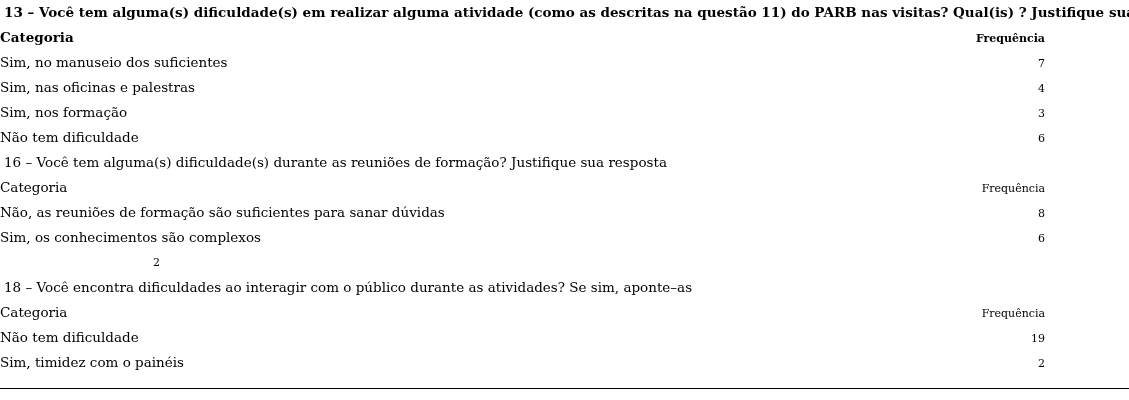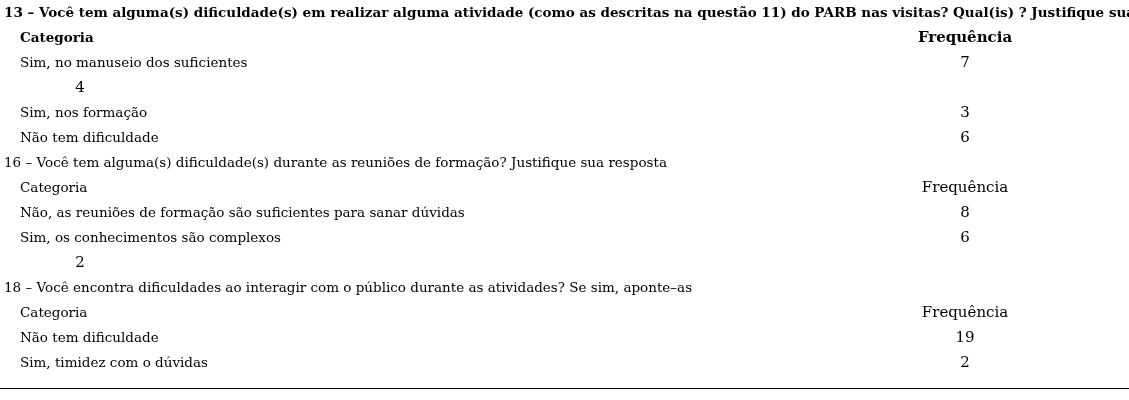--- a/index.html
+++ b/index.html
@@ -34,32 +34,32 @@
   .q-text {
     font-size: 13.5px;
     line-height: 25px;
     white-space: nowrap;
   }
   .q-bold {
     font-weight: bold;
   }
   .hdr-row .cat,
   .data-row .cat {
-    padding-left: 20px;
+    padding-left: 0;
     font-size: 13.5px;
     line-height: 25px;
     white-space: nowrap;
     flex: 0 0 885px;
     box-sizing: border-box;
   }
   .hdr-row .freq,
   .data-row .freq {
-    font-size: 15px;
+    font-size: 11px;
     line-height: 25px;
-    text-align: center;
+    text-align: right;
     flex: 0 0 160px;
     box-sizing: border-box;
   }
   .hdr-row .cat-bold,
   .hdr-row .freq-bold {
     font-weight: bold;
   }
   .bottom-rule {
     position: absolute;
     left: 0;
@@ -79,20 +79,21 @@
   </div>
   <div class="row hdr-row">
     <span class="cat cat-bold">Categoria</span>
     <span class="freq freq-bold">Frequência</span>
   </div>
   <div class="row data-row">
     <span class="cat">Sim, no manuseio dos suficientes</span>
     <span class="freq">7</span>
   </div>
   <div class="row data-row">
+    <span class="cat">Sim, nas oficinas e palestras</span>
     <span class="freq">4</span>
   </div>
   <div class="row data-row">
     <span class="cat">Sim, nos formação</span>
     <span class="freq">3</span>
   </div>
   <div class="row data-row">
     <span class="cat">Não tem dificuldade</span>
     <span class="freq">6</span>
   </div>
@@ -121,19 +122,19 @@
   </div>
   <div class="row hdr-row">
     <span class="cat">Categoria</span>
     <span class="freq">Frequência</span>
   </div>
   <div class="row data-row">
     <span class="cat">Não tem dificuldade</span>
     <span class="freq">19</span>
   </div>
   <div class="row data-row">
-    <span class="cat">Sim, timidez com o dúvidas</span>
+    <span class="cat">Sim, timidez com o painéis</span>
     <span class="freq">2</span>
   </div>
 
   <div class="bottom-rule"></div>
 
 </div>
 
 </body></html>

